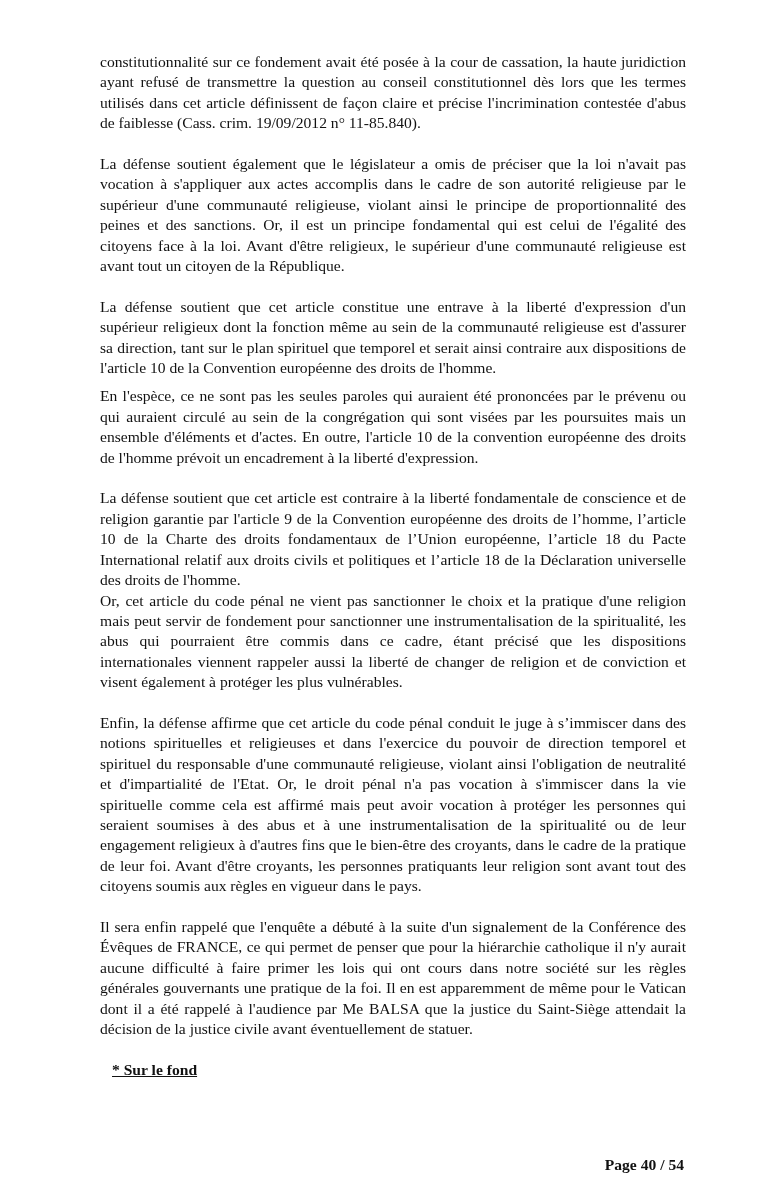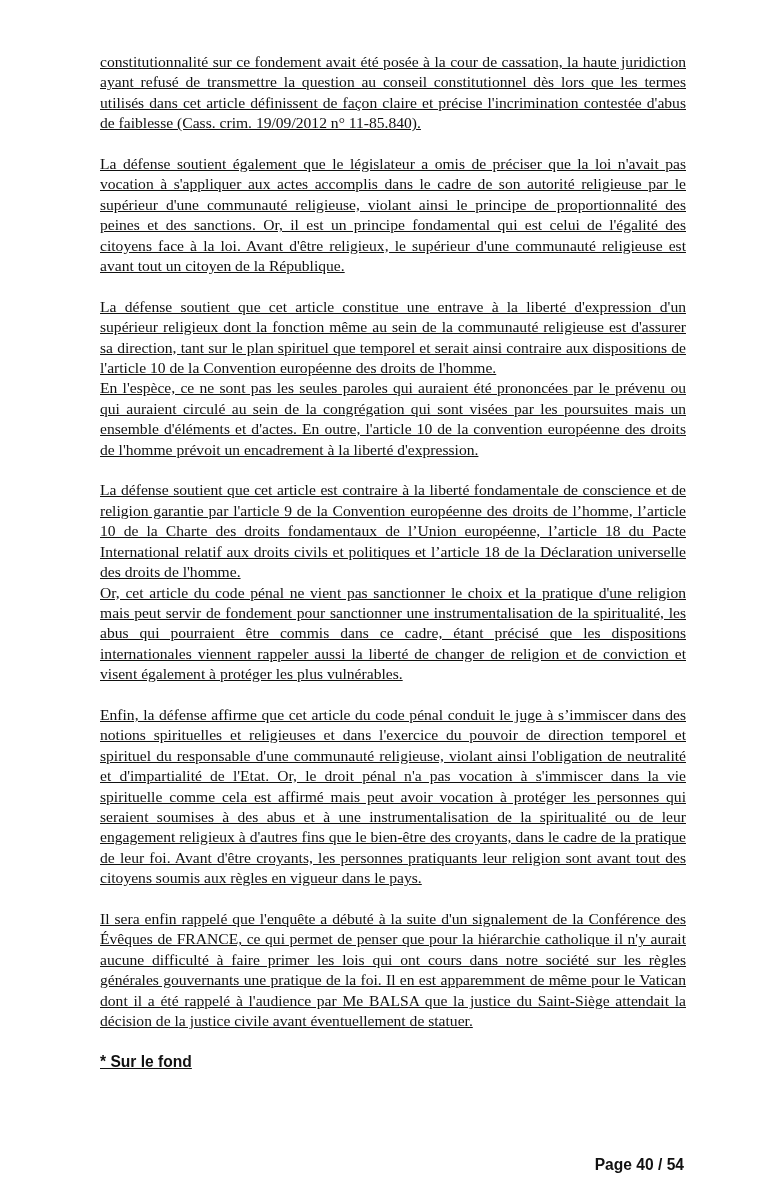--- a/index.html
+++ b/index.html
@@ -2,38 +2,38 @@
 <html><head>
 <meta charset="utf-8">
 <style>
   html, body { margin: 0; padding: 0; background: #ffffff; }
   body { width: 762px; height: 1200px; position: relative; overflow: hidden; }
   .page {
     position: absolute; left: 100px; top: 52px; width: 586px;
     font-family: "Liberation Serif", serif; font-size: 15.6px; line-height: 20.4px;
     color: #111111; text-align: justify;
   }
-  .para { margin: 0 0 20.4px 0; text-decoration: underline; }
+  .para { margin: 0 0 20.4px 0; }
   .heading {
-    font-weight: bold; text-decoration: underline; margin: 0;
-    font-family: Liberation Sans, sans-serif;
+    font-weight: bold; text-decoration: underline; margin: 12px;
+    font-family: Liberation Serif, serif;
   }
   .footer {
     position: absolute; right: 78px; top: 1156px;
-    font-family: Liberation Sans, sans-serif; font-weight: bold; font-size: 15.6px;
+    font-family: Liberation Serif, serif; font-weight: bold; font-size: 15.6px;
     color: #111111;
   }
 </style>
 </head>
 <body>
 
 <div class="page">
   <p class="para">constitutionnalité sur ce fondement avait été posée à la cour de cassation, la haute juridiction ayant refusé de transmettre la question au conseil constitutionnel dès lors que les termes utilisés dans cet article définissent de façon claire et précise l'incrimination contestée d'abus de faiblesse (Cass. crim. 19/09/2012 n° 11-85.840).</p>
   <p class="para">La défense soutient également que le législateur a omis de préciser que la loi n'avait pas vocation à s'appliquer aux actes accomplis dans le cadre de son autorité religieuse par le supérieur d'une communauté religieuse, violant ainsi le principe de proportionnalité des peines et des sanctions. Or, il est un principe fondamental qui est celui de l'égalité des citoyens face à la loi. Avant d'être religieux, le supérieur d'une communauté religieuse est avant tout un citoyen de la République.</p>
-  <p class="para" style="margin-bottom:0">La défense soutient que cet article constitue une entrave à la liberté d'expression d'un supérieur religieux dont la fonction même au sein de la communauté religieuse est d'assurer sa direction, tant sur le plan spirituel que temporel et serait ainsi contraire aux dispositions de l'article 10 de la Convention européenne des droits de l'homme.</p>
+  <p class="para" style="margin-bottom:8px">La défense soutient que cet article constitue une entrave à la liberté d'expression d'un supérieur religieux dont la fonction même au sein de la communauté religieuse est d'assurer sa direction, tant sur le plan spirituel que temporel et serait ainsi contraire aux dispositions de l'article 10 de la Convention européenne des droits de l'homme.</p>
   <p class="para">En l'espèce, ce ne sont pas les seules paroles qui auraient été prononcées par le prévenu ou qui auraient circulé au sein de la congrégation qui sont visées par les poursuites mais un ensemble d'éléments et d'actes. En outre, l'article 10 de la convention européenne des droits de l'homme prévoit un encadrement à la liberté d'expression.</p>
   <p class="para" style="margin-bottom:0">La défense soutient que cet article est contraire à la liberté fondamentale de conscience et de religion garantie par l'article 9 de la Convention européenne des droits de l’homme, l’article 10 de la Charte des droits fondamentaux de l’Union européenne, l’article 18 du Pacte International relatif aux droits civils et politiques et l’article 18 de la Déclaration universelle des droits de l'homme.</p>
   <p class="para">Or, cet article du code pénal ne vient pas sanctionner le choix et la pratique d'une religion mais peut servir de fondement pour sanctionner une instrumentalisation de la spiritualité, les abus qui pourraient être commis dans ce cadre, étant précisé que les dispositions internationales viennent rappeler aussi la liberté de changer de religion et de conviction et visent également à protéger les plus vulnérables.</p>
   <p class="para">Enfin, la défense affirme que cet article du code pénal conduit le juge à s’immiscer dans des notions spirituelles et religieuses et dans l'exercice du pouvoir de direction temporel et spirituel du responsable d'une communauté religieuse, violant ainsi l'obligation de neutralité et d'impartialité de l'Etat. Or, le droit pénal n'a pas vocation à s'immiscer dans la vie spirituelle comme cela est affirmé mais peut avoir vocation à protéger les personnes qui seraient soumises à des abus et à une instrumentalisation de la spiritualité ou de leur engagement religieux à d'autres fins que le bien-être des croyants, dans le cadre de la pratique de leur foi. Avant d'être croyants, les personnes pratiquants leur religion sont avant tout des citoyens soumis aux règles en vigueur dans le pays.</p>
   <p class="para">Il sera enfin rappelé que l'enquête a débuté à la suite d'un signalement de la Conférence des Évêques de FRANCE, ce qui permet de penser que pour la hiérarchie catholique il n'y aurait aucune difficulté à faire primer les lois qui ont cours dans notre société sur les règles générales gouvernants une pratique de la foi. Il en est apparemment de même pour le Vatican dont il a été rappelé à l'audience par Me BALSA que la justice du Saint-Siège attendait la décision de la justice civile avant éventuellement de statuer.</p>
   <p class="heading">* Sur le fond</p>
 </div>
 
 <div class="footer">Page 40 / 54</div>
 

